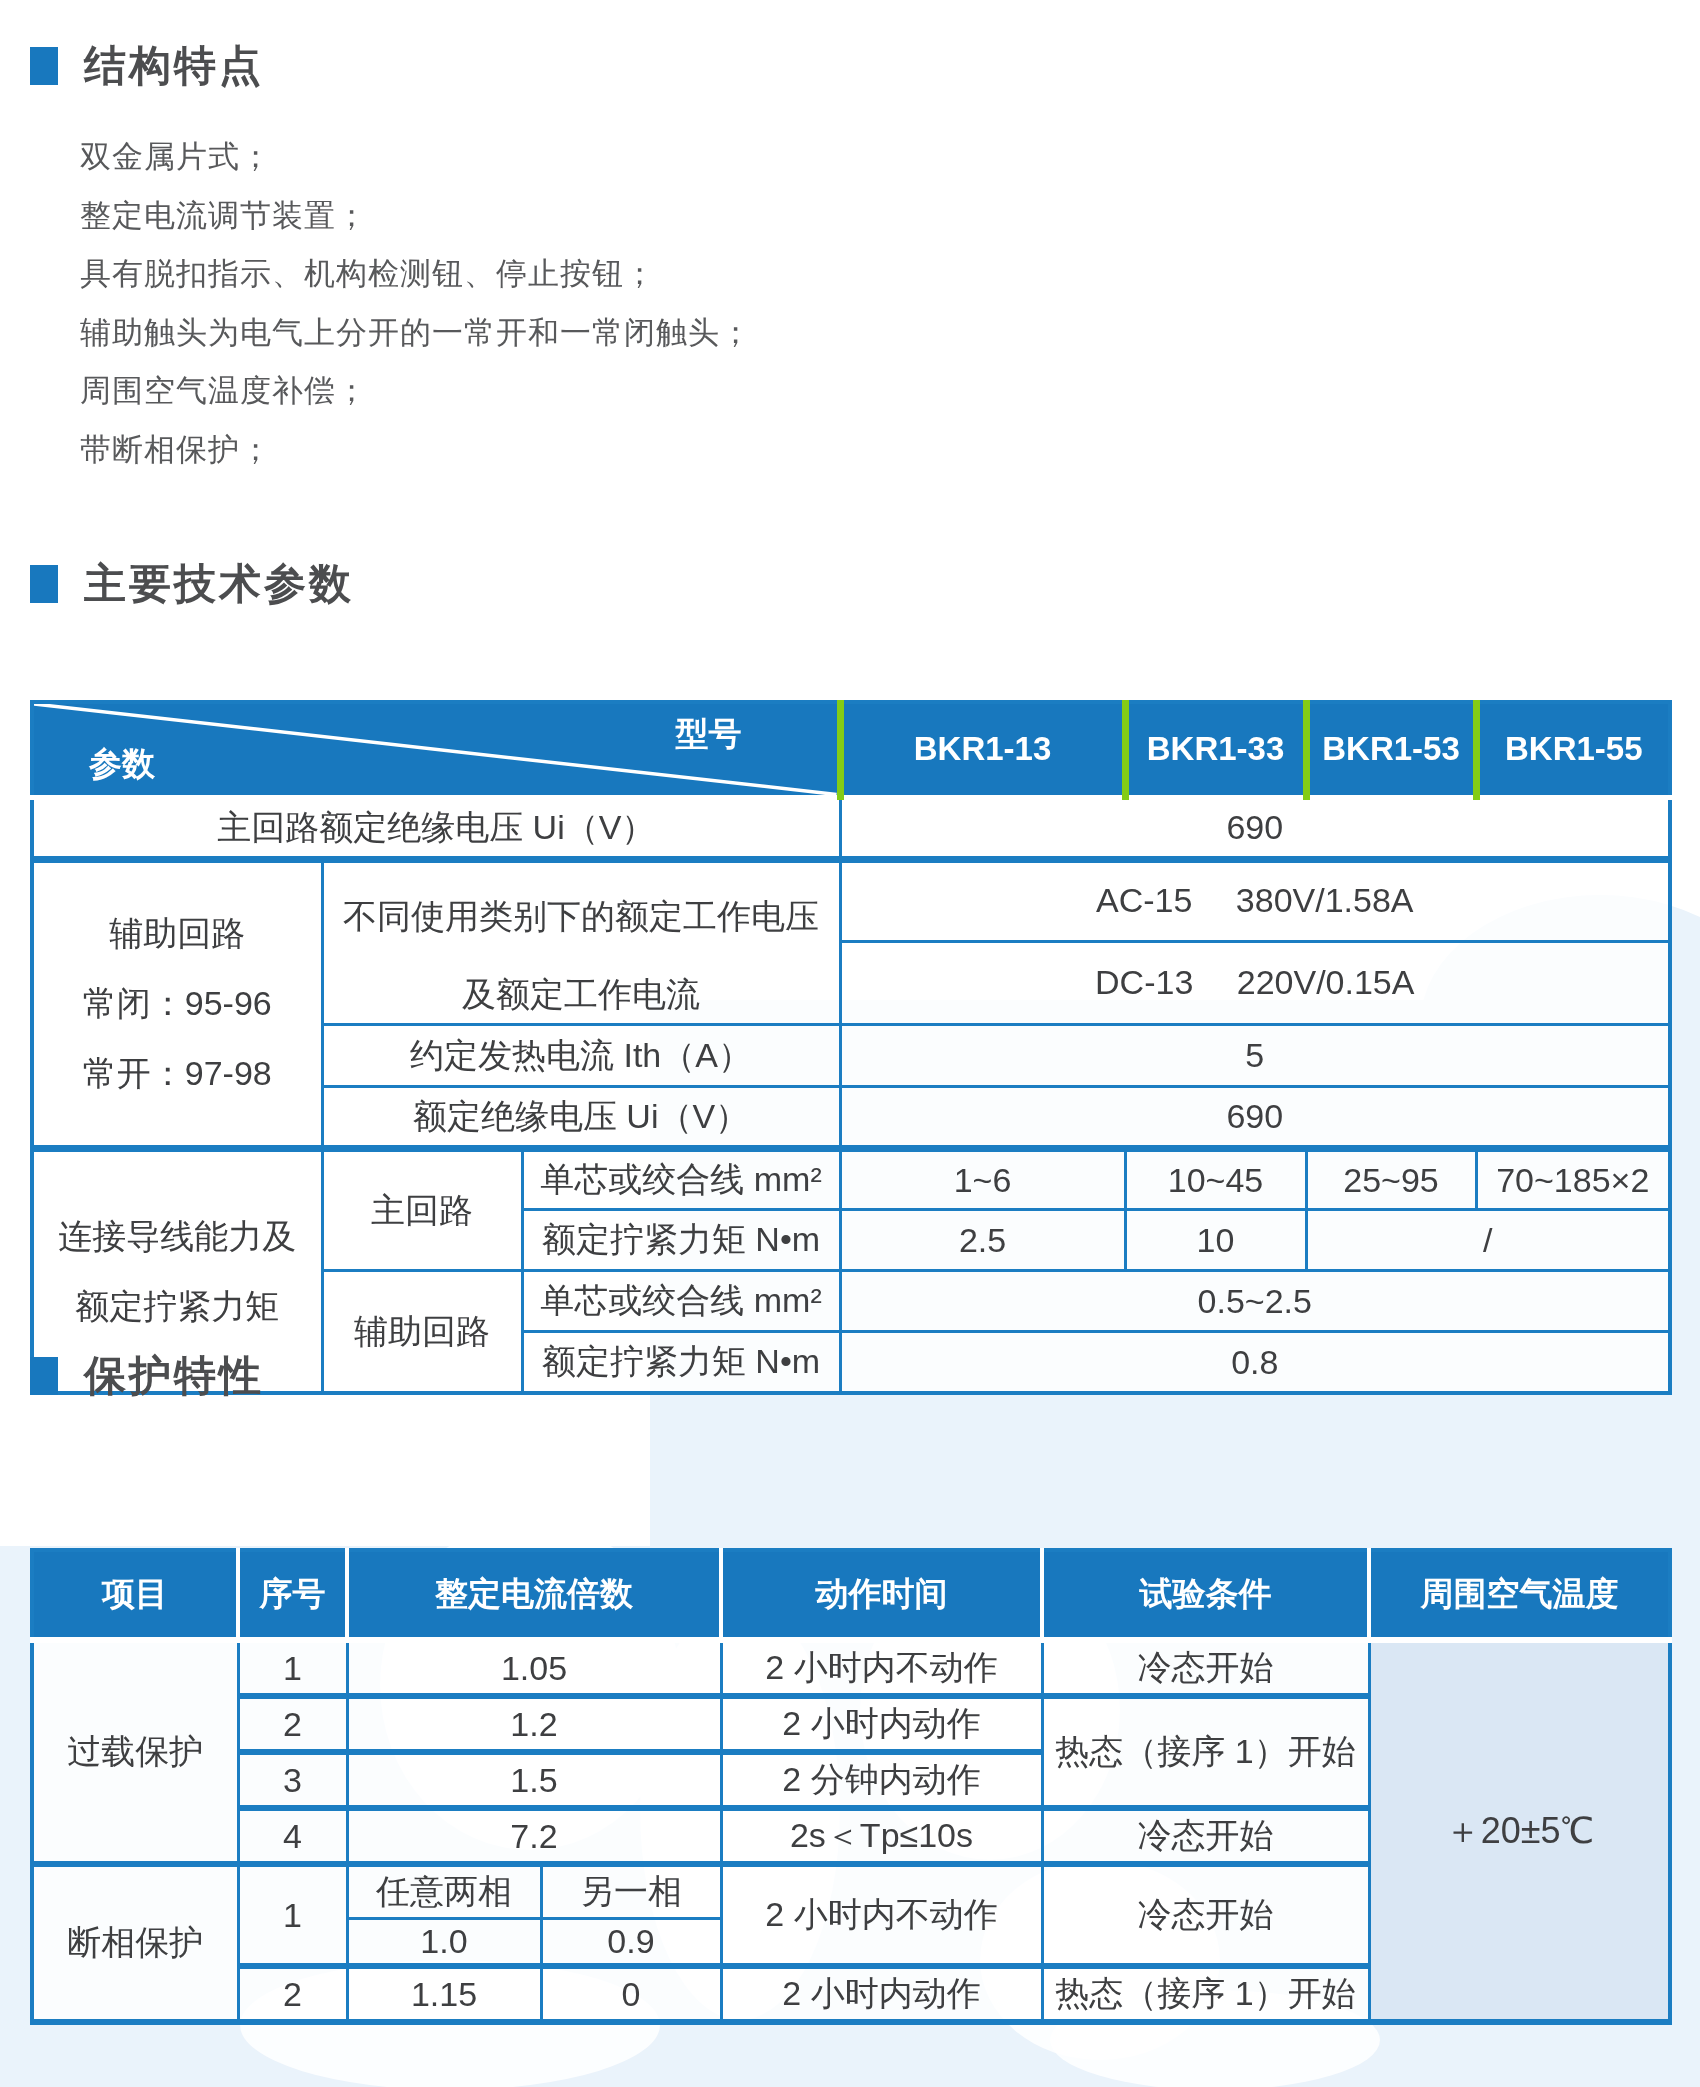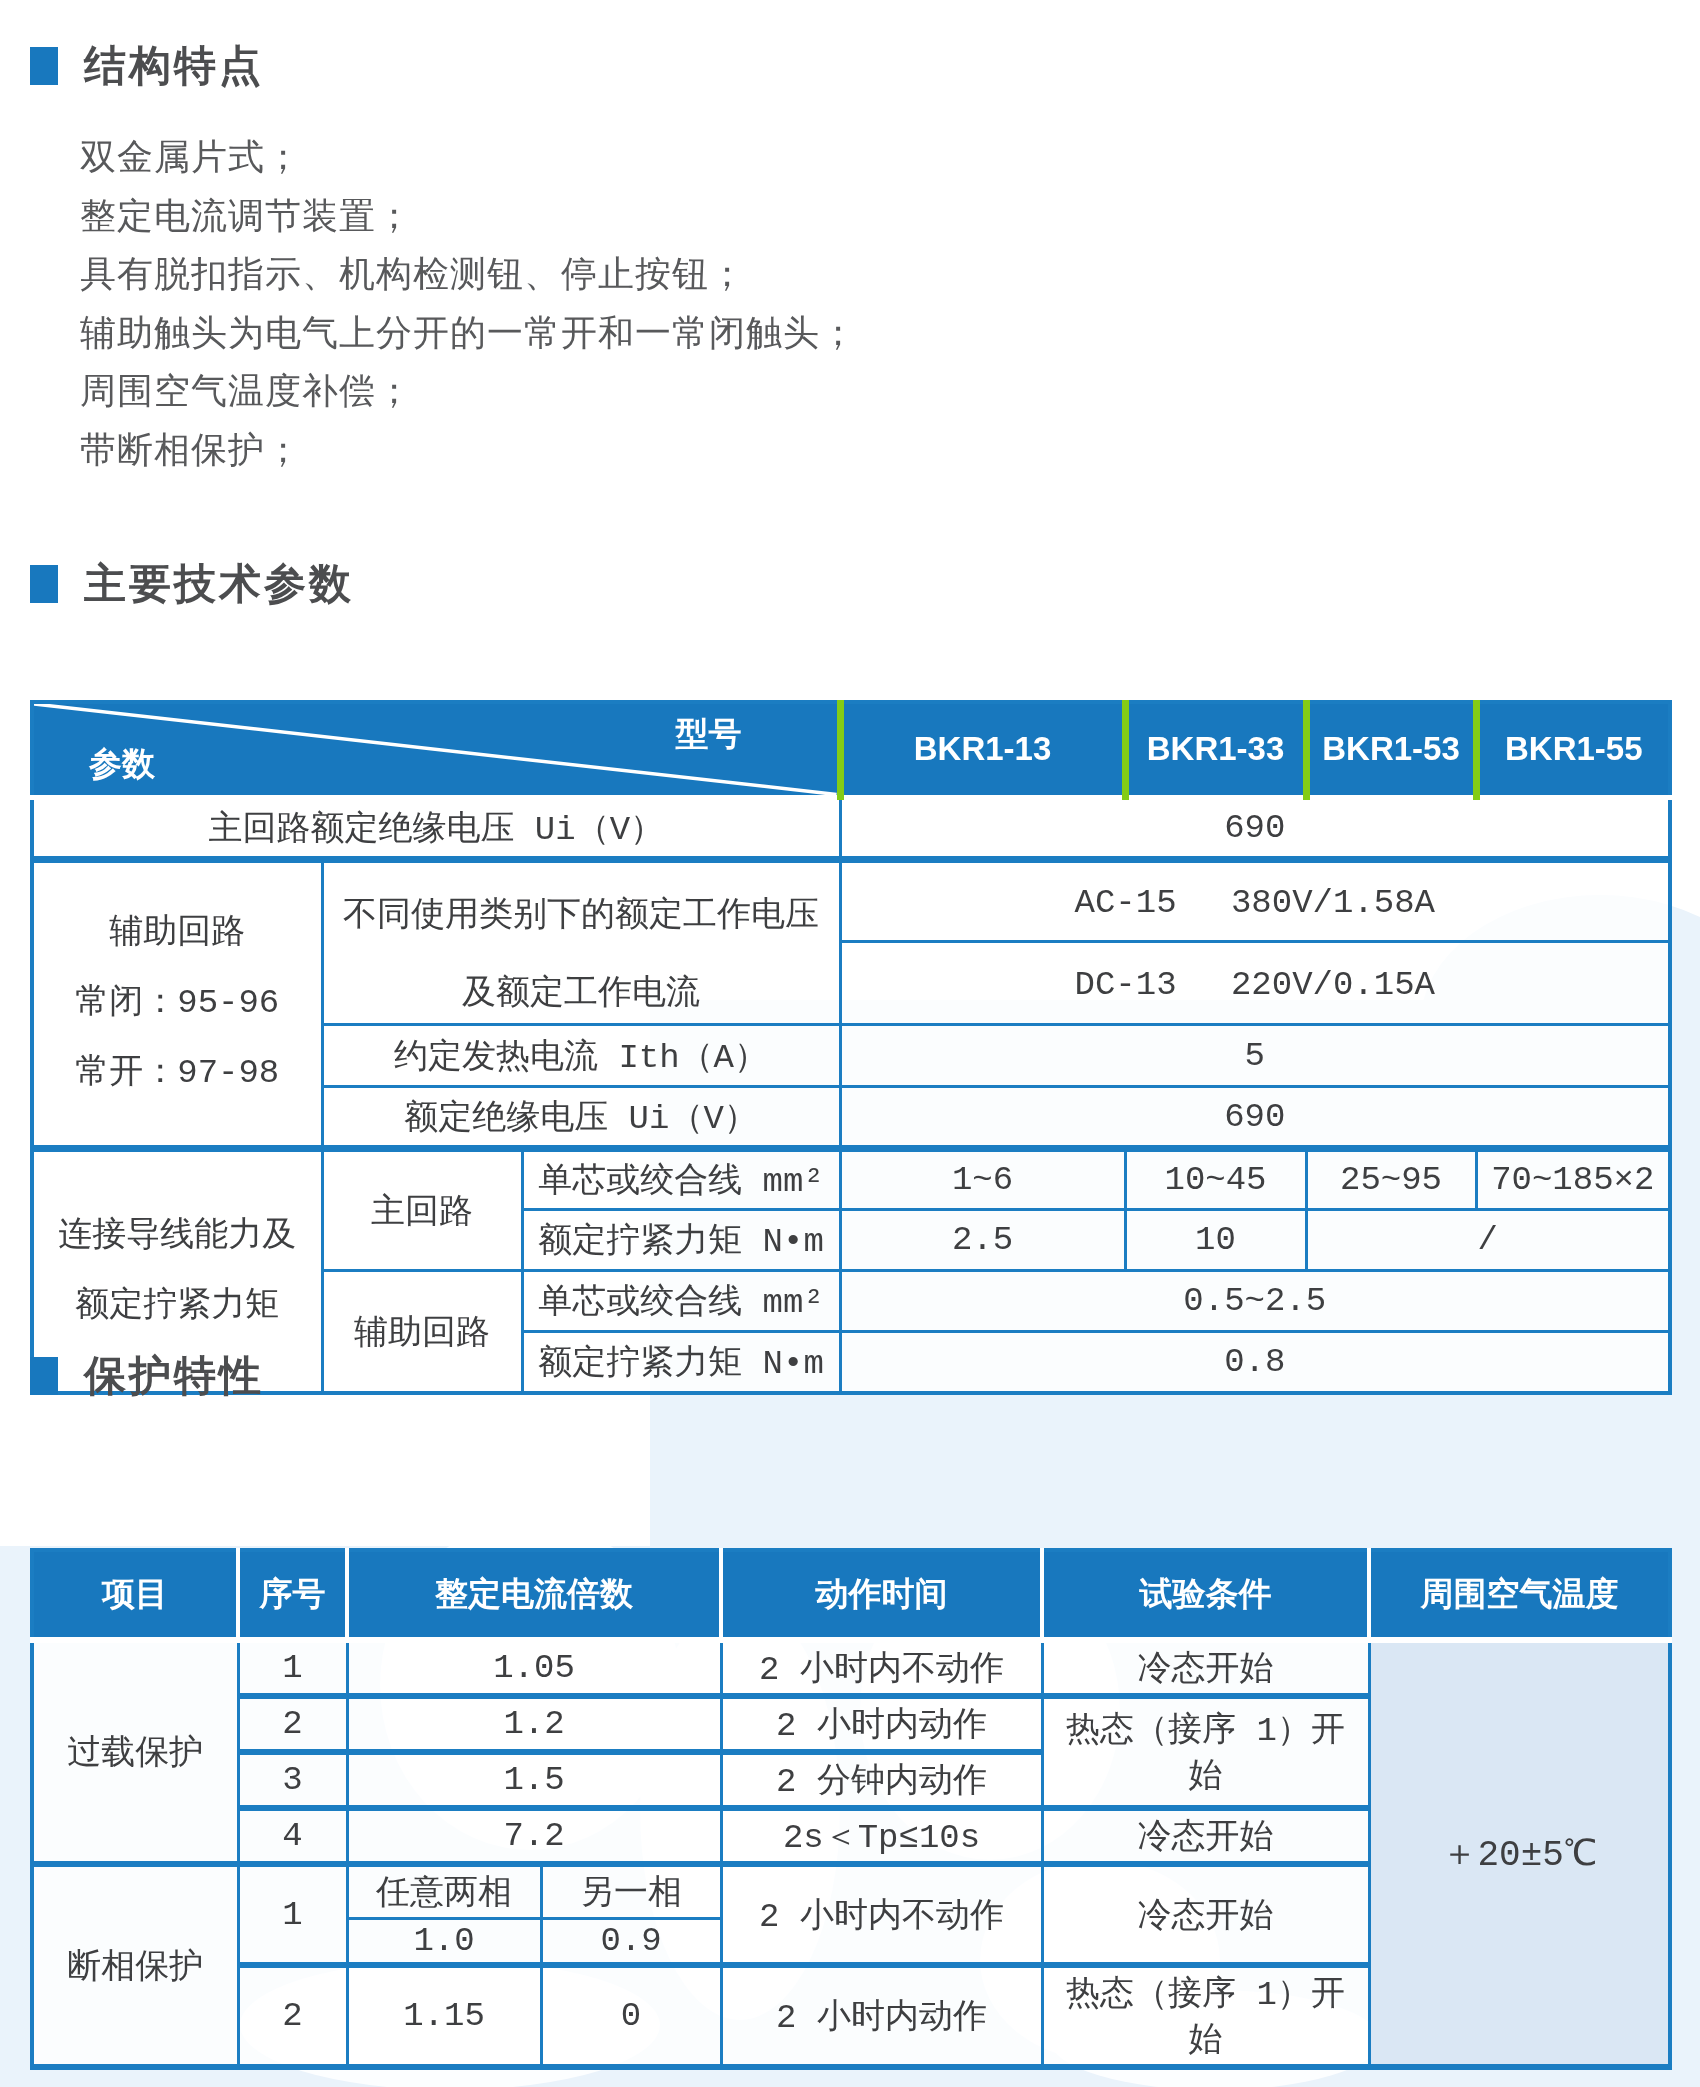--- a/index.html
+++ b/index.html
@@ -31,30 +31,30 @@
                      gap:26px; z-index:2; }
   .bullet { width:28px; height:38px; background:var(--accent,#1878BE); flex:0 0 auto; }
   .section-heading .h-txt { font-size:42px; font-weight:bold;
                             color:var(--heading-text,#4C4D4F); letter-spacing:3px; }
   .sh-features   { top:38px; }
   .sh-tech       { top:556px; }
   .sh-protection { top:1348px; }
 
   
   .features-list { position:absolute; left:80px; top:128px; list-style:none; z-index:2; }
-  .features-list li { font-size:36px; color:var(--list-text,#58595B);
+  .features-list li { font-size:31px; color:var(--list-text,#58595B);
                       line-height:58.5px; letter-spacing:1px;font-family:Liberation Serif, serif; }
 
   
   table { position:absolute; left:30px; width:1638px; border-collapse:collapse;
           table-layout:fixed; z-index:2; }
   th { background:var(--accent,#1878BE); color:var(--header-text,#FFFFFF);
        font-size:33px; font-weight:bold; text-align:center; vertical-align:middle; }
   td { border:3px solid var(--border,#1B7DC2); background:rgba(255,255,255,0.78);
-       font-family:Liberation Mono, monospace;
+       font-family:Liberation Sans, sans-serif;
        font-size:34px; color:var(--body-text,#3E3F41);
        text-align:center; vertical-align:middle; padding:2px 6px; }
 
   
   .t1 { top:700px; border:4px solid var(--border,#1B7DC2); }
   .t1 tr.hh  { height:95px; }
   .t1 tr.h62 { height:62px; }
   .t1 tr.h61 { height:61px; }
   .t1 th { border-bottom:5px solid #fff; }
   .t1 th.model { border-left:7px solid #84cc16; }

